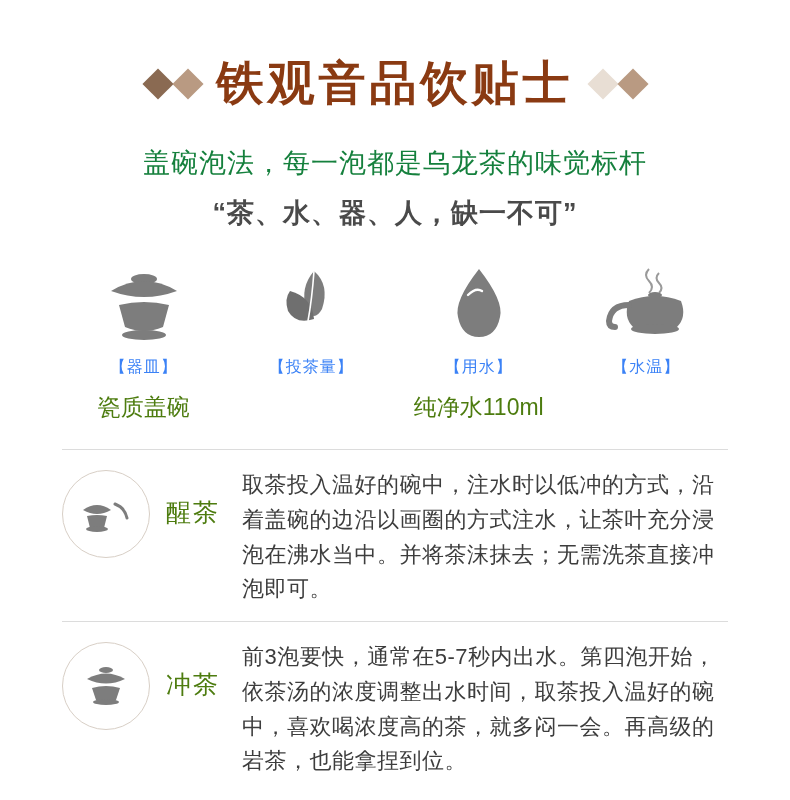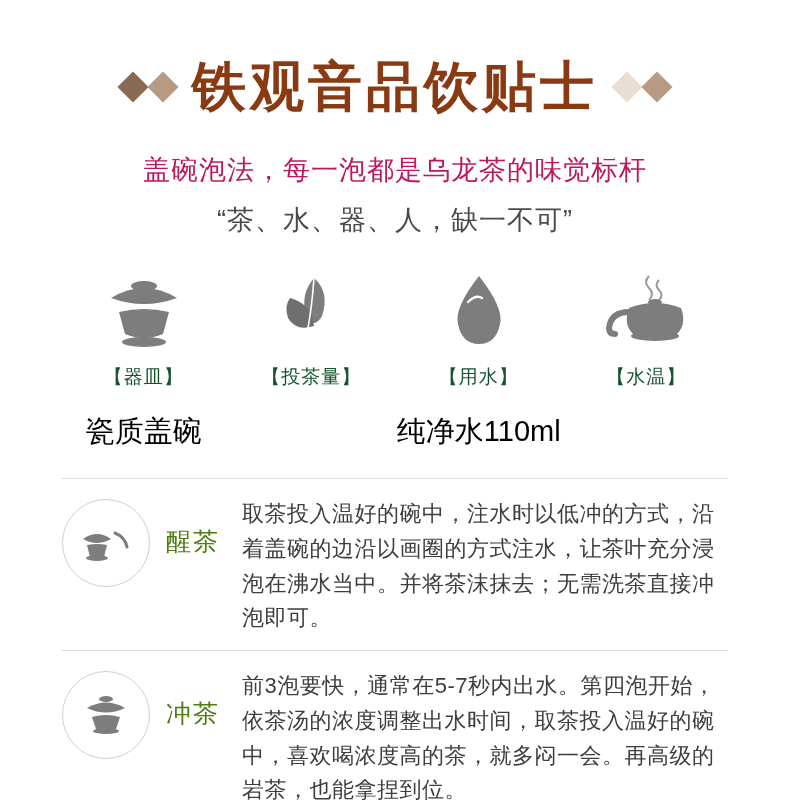--- a/index.html
+++ b/index.html
@@ -38,44 +38,45 @@
   .diamond {
     width: 22px;
     height: 22px;
     transform: rotate(45deg);
   }
   .d-dark { background: #8a6a52; }
   .d-mid  { background: #b99a82; }
   .d-light{ background: #e8ded4; }
 
   .main-title {
-    font-size: 54px;
+    font-size: 47px;
     font-weight: bold;
     color: #8a3a12;
     letter-spacing: 4px;
     line-height: 1;
     white-space: nowrap;
     font-family: "Liberation Serif", serif;
   }
 
   
   .subtitle-block {
     margin-top: 38px;
     text-align: center;
   }
   .subtitle-1 {
     font-size: 27px;
-    color: #be185d;
+    color: #15803d;
     letter-spacing: 1px;
   }
   .subtitle-2 {
     font-size: 27px;
     color: #4a4a4a;
     letter-spacing: 1px;
     margin-top: 14px;
+    font-weight: bold;
   }
 
   
   .spec-row {
     display: flex;
     margin-top: 34px;
     padding: 0 60px;
     box-sizing: border-box;
   }
   .spec-col {
@@ -83,28 +84,28 @@
     text-align: center;
   }
   .spec-icon {
     height: 78px;
     display: flex;
     align-items: flex-end;
     justify-content: center;
   }
   .spec-label {
     margin-top: 14px;
-    font-size: 19px;
-    color: #14532d;
+    font-size: 16px;
+    color: #3b82f6;
     letter-spacing: 1px;
   }
   .spec-value {
-    margin-top: 22px;
-    font-size: 29px;
-    color: #000000;
+    margin-top: 14px;
+    font-size: 23px;
+    color: #4d7c0f;
   }
 
   
   .steps {
     margin-top: 26px;
     padding: 0 62px;
     box-sizing: border-box;
   }
   .step {
     display: flex;

